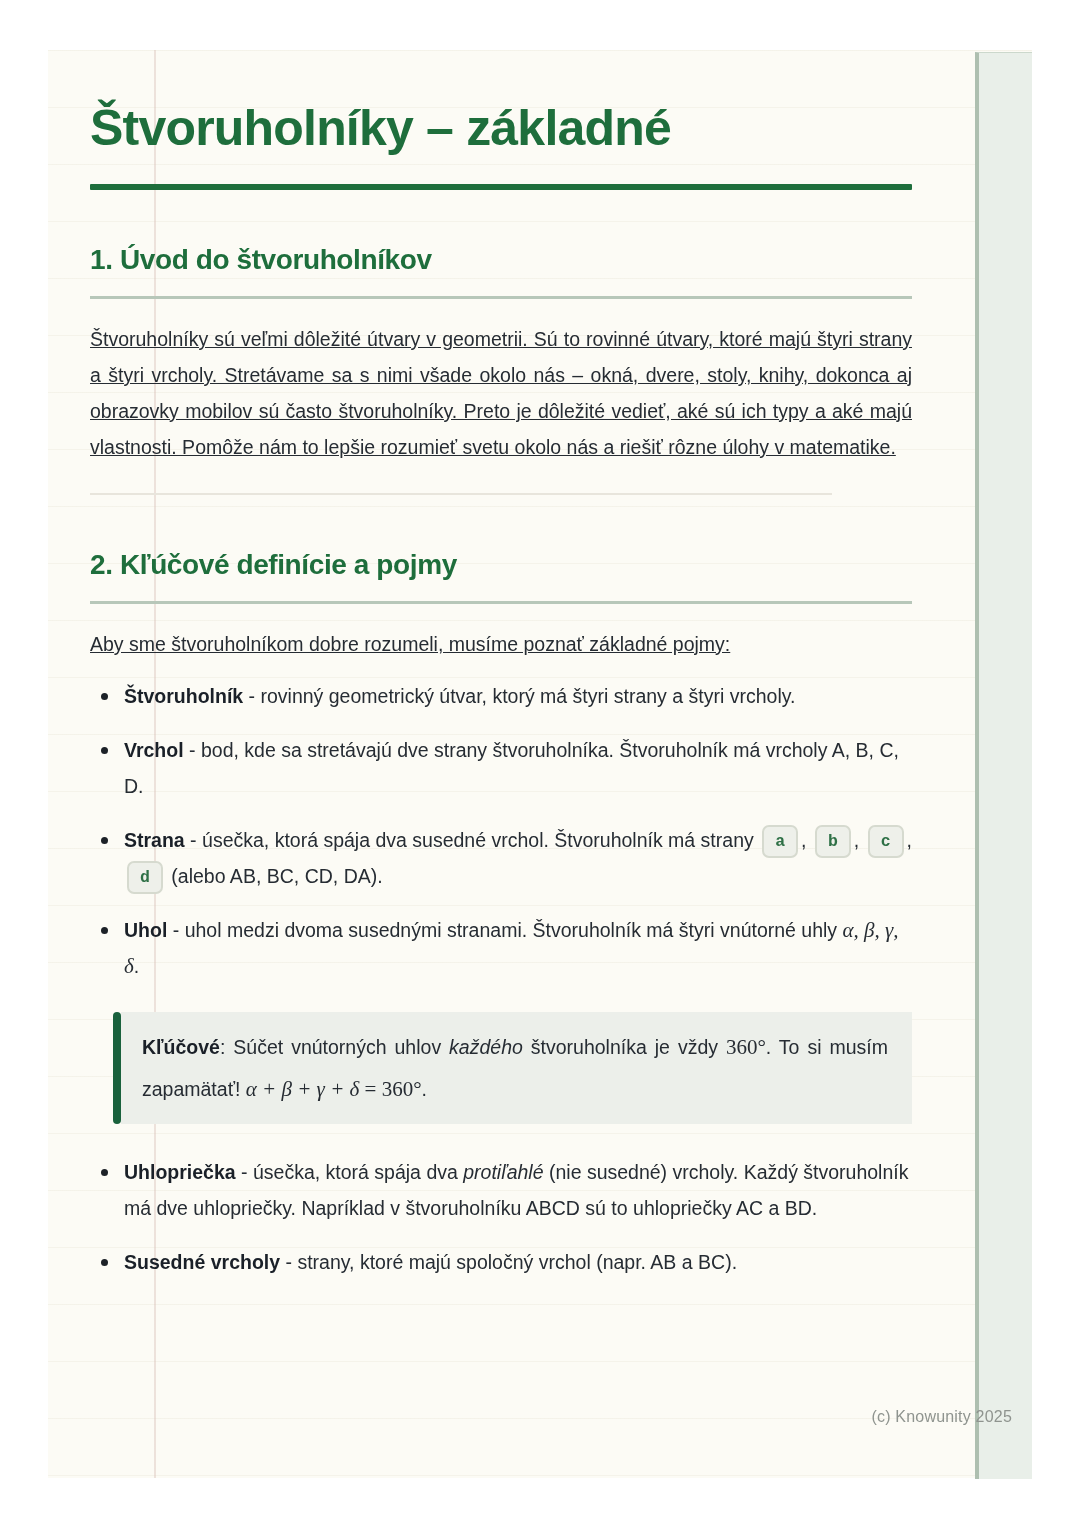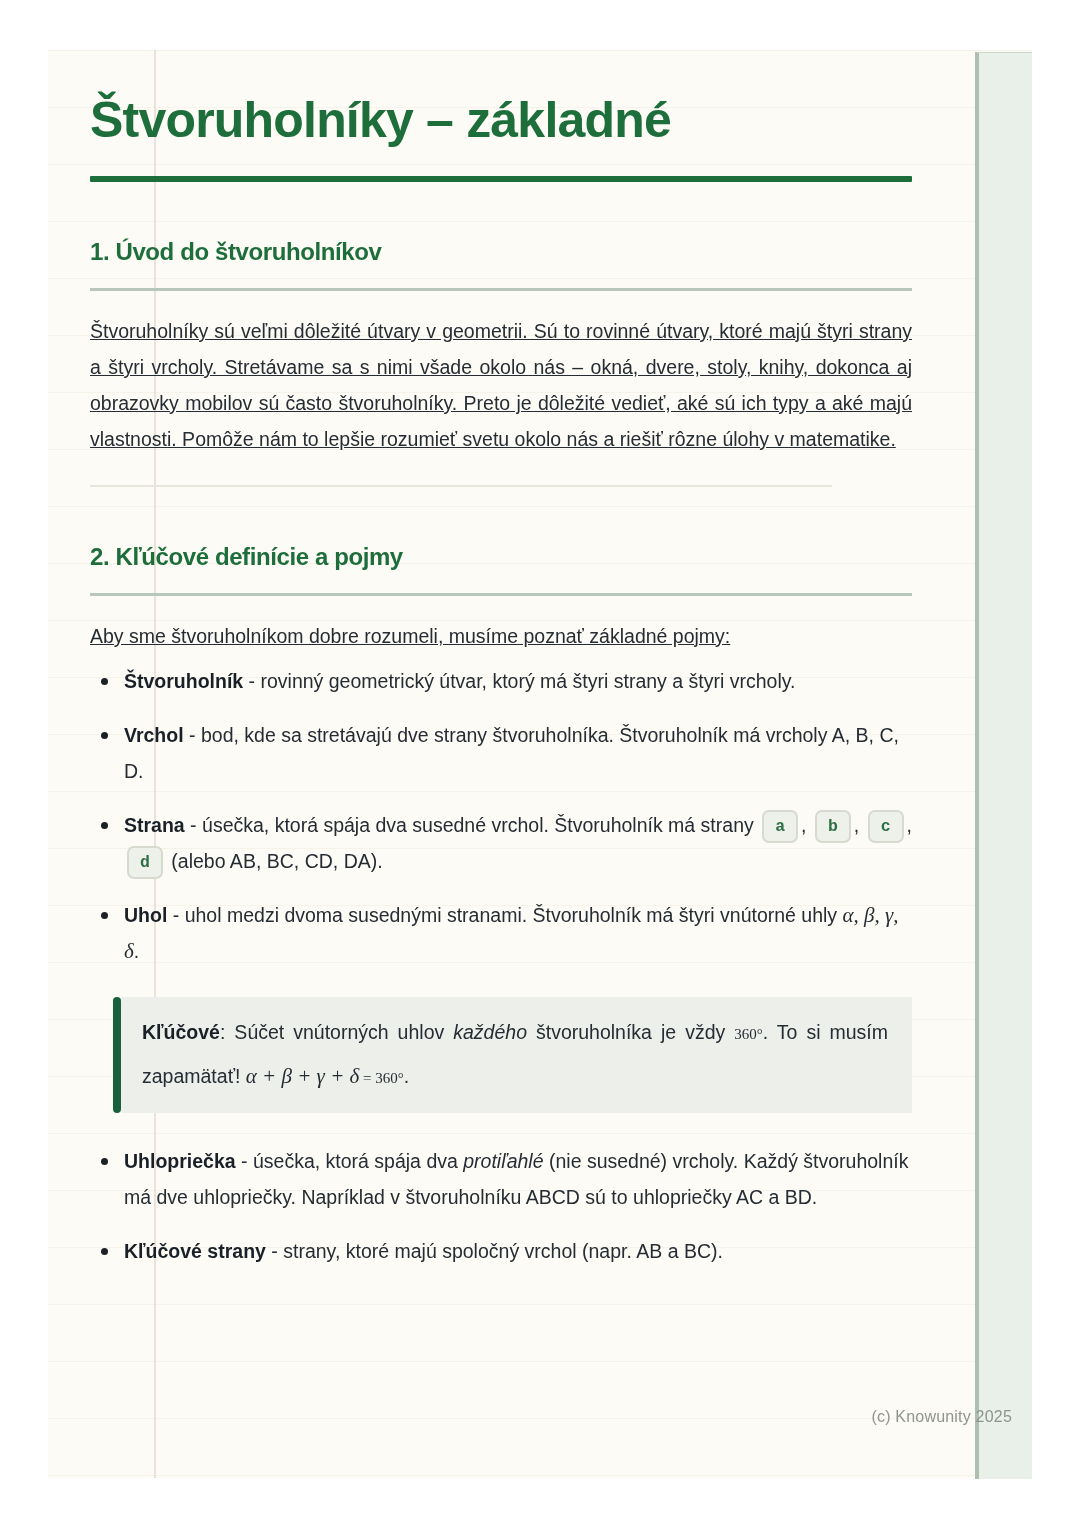--- a/index.html
+++ b/index.html
@@ -12,56 +12,56 @@
     position:absolute;left:48px;top:50px;width:984px;height:1428px;
     background-color:#fcfbf5;
     background-image:
       linear-gradient(to right, rgba(0,0,0,0) 0 106px, rgba(214,188,180,0.40) 106px 108px, rgba(0,0,0,0) 108px 100%),
       repeating-linear-gradient(to bottom, rgba(219,214,194,0.22) 0 1px, rgba(0,0,0,0) 1px 57px);
   }
   .bookmark{
     position:absolute;top:2px;right:0;width:53px;height:calc(100% - 2px);
     background:#e9efe9;border-left:4px solid #aebfb0;border-top:1px solid #ccd8cc;
   }
-  .content{position:absolute;left:42px;top:34px;width:822px}
+  .content{position:absolute;left:42px;top:42px;width:822px}
   h1{
     margin:0;font-size:50px;line-height:72px;font-weight:bold;
     color:#1e6e3c;letter-spacing:-0.8px;
   }
   h1 span{display:block}
   .rule-thick{height:6px;background:#1e6e3c;margin-top:20px;border-radius:1px}
   h2{
-    margin:50px 0 0 0;font-size:24px;line-height:40px;font-weight:bold;
+    margin:50px 0 0 0;font-size:28px;line-height:40px;font-weight:bold;
     color:#1e6e3c;letter-spacing:-0.4px;
   }
   .rule-sage{height:3px;background:#b7c7b9;margin-top:16px}
   .bodytext{
     font-size:19.5px;line-height:36px;color:#262c33;text-align:justify;
     margin:22px 0 0 0;
     text-decoration:underline;
   }
   .divider{height:2px;background:#e8e5dc;margin-top:28px;width:742px}
-  ul.deflist{list-style:none;margin:9px 0 0 0;padding:0}
+  ul.deflist{list-style:none;margin:16px 0 0 0;padding:0}
   ul.deflist li{
     position:relative;padding-left:34px;margin-bottom:18px;
     font-size:19.5px;line-height:36px;color:#262c33;text-align:left;
   }
   ul.deflist li::before{
     content:"";position:absolute;left:11px;top:15px;width:7px;height:7px;
     border-radius:50%;background:#1c2127;
   }
   .term{font-weight:bold;color:#1a2028}
   .chip{
     display:inline-block;background:#eef0ea;border:2px solid #d6dacf;border-radius:7px;
     padding:0 11px;margin:0 3px;
     font-family:"Liberation Mono", monospace;font-size:16.5px;font-weight:bold;
     color:#2e7046;line-height:29px;vertical-align:1px;
   }
   .math{font-family:"Liberation Serif", serif;font-style:italic;font-size:21px}
-  .mathup{font-family:"Liberation Serif", serif;font-size:15px}
+  .mathup{font-family:"Liberation Serif", serif;font-size:21px}
   .it{font-style:italic}
   .callout{display:flex;margin:28px 0 30px 23px}
   .callout-bar{flex:0 0 8px;background:#19613c;border-radius:6px}
   .callout-body{
     flex:1;background:#ecefea;padding:14px 24px 14px 21px;
     font-size:19.5px;line-height:42px;color:#262c33;text-align:justify;
   }
   .footer{
     position:absolute;right:20px;bottom:52px;z-index:3;
     font-size:16px;color:#8f948f;letter-spacing:0.2px;
@@ -104,20 +104,20 @@
     </ul>
 
     <div class="callout">
       <div class="callout-bar"></div>
       <div class="callout-body"><span class="term">Kľúčové</span><span>: Súčet vnútorných uhlov </span><span class="it">každého</span><span> štvoruholníka je vždy </span><span class="mathup">360°</span><span>. To si musím zapamätať! </span><span class="math">α + β + γ + δ</span><span class="mathup"> = </span><span class="mathup">360°</span><span>.</span></div>
     </div>
 
     <ul class="deflist">
       <li><span class="term">Uhlopriečka</span><span> - úsečka, ktorá spája dva </span><span class="it">protiľahlé</span><span> (nie susedné) vrcholy. Každý štvoruholník má dve uhlopriečky. Napríklad v štvoruholníku ABCD sú to uhlopriečky AC a BD.</span></li>
 
-      <li><span class="term">Kľúčové strany</span><span> - strany, ktoré majú spoločný vrchol (napr. AB a BC).</span></li>
+      <li><span class="term">Susedné vrcholy</span><span> - strany, ktoré majú spoločný vrchol (napr. AB a BC).</span></li>
 
     </ul>
 
   </div>
 
   <div class="footer">(c) Knowunity 2025</div>
 </div>
 
 </body></html>

